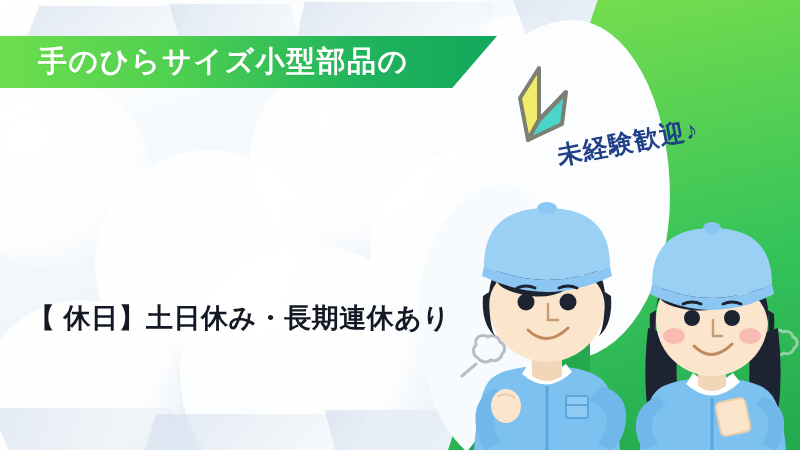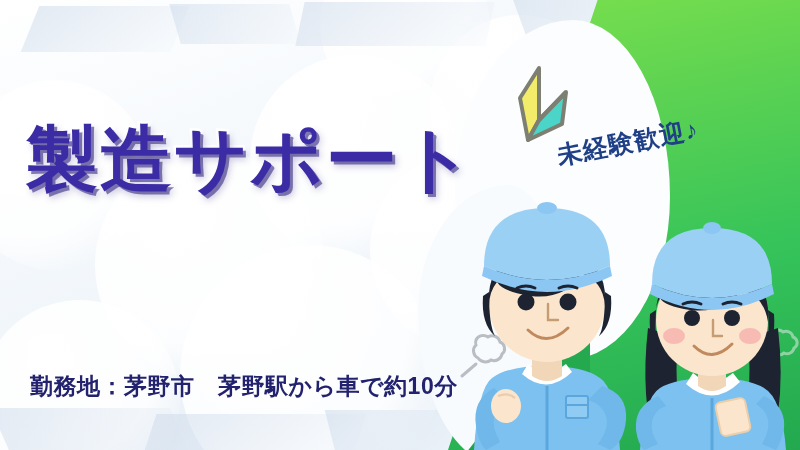--- a/index.html
+++ b/index.html
@@ -174,35 +174,37 @@
   <div class="facet f5"></div>
   <div class="facet f6"></div>
   <div class="facet f7"></div>
 
   <div class="green-field"></div>
   <div class="white-blob"></div>
   <div class="white-blob2"></div>
   <div class="green-wedge"></div>
   <div class="green-wedge2"></div>
 
+  <div class="ribbon">
+    <span class="ribbon-text">手のひらサイズ小型部品の</span>
+  </div>
 
   <div class="leaf-mark">
     <svg viewBox="0 0 78 86" width="78" height="86" aria-hidden="true">
       <path d="M39 6 L20 36 L28 78 L39 58 Z" fill="#f3ec6a" stroke="#7d7f73" stroke-width="4" stroke-linejoin="round"></path>
       <path d="M39 58 L28 78 L62 62 L66 30 Z" fill="#4bd5c8" stroke="#7d7f73" stroke-width="4" stroke-linejoin="round"></path>
       <path d="M39 6 L39 58 L66 30" fill="none" stroke="#7d7f73" stroke-width="4" stroke-linejoin="round"></path>
     </svg>
   </div>
 
   <div class="welcome">未経験歓迎♪</div>
 
-  <div class="title">製造サポート</div>
-
-
-  <div class="place">勤務地：茅野市　茅野駅から車で約10分</div>
+
+  <div class="info info2">【 休日】土日休み・長期連休あり</div>
+
 
   <div class="puff puff-left">
     <svg viewBox="0 0 56 48" width="56" height="48" aria-hidden="true">
       <path d="M18 8 a8 8 0 0 1 12 -3 a8 8 0 0 1 12 5 a7 7 0 0 1 2 12
                a8 8 0 0 1 -11 6 a9 9 0 0 1 -13 -2 a8 8 0 0 1 -2 -13
                a8 8 0 0 1 0 -5 Z" fill="none" stroke="#b9bec4" stroke-width="3"></path>
       <path d="M18 32 L4 44" fill="none" stroke="#b9bec4" stroke-width="3" stroke-linecap="round"></path>
     </svg>
   </div>
 

